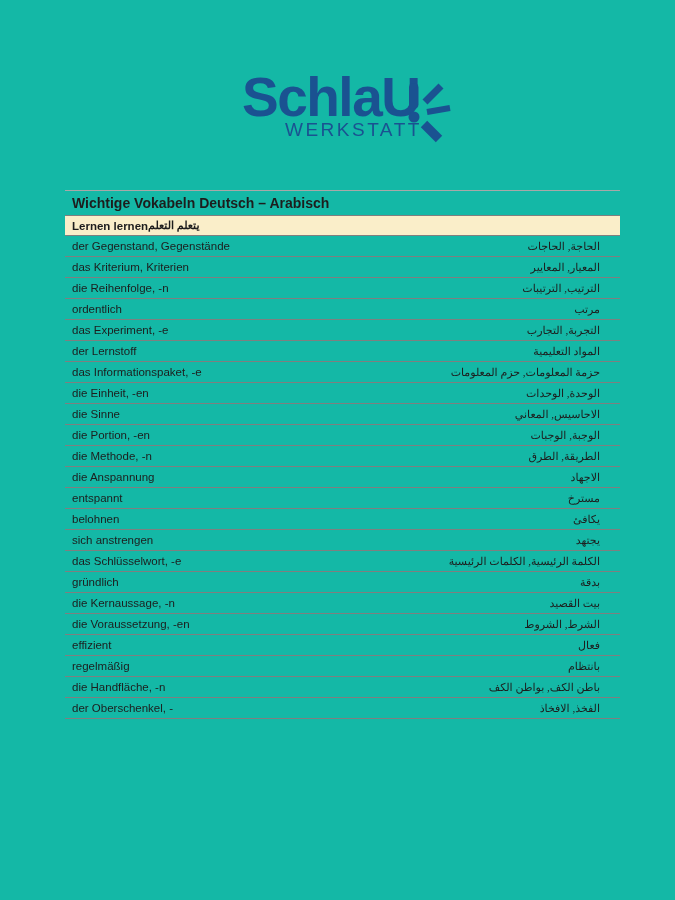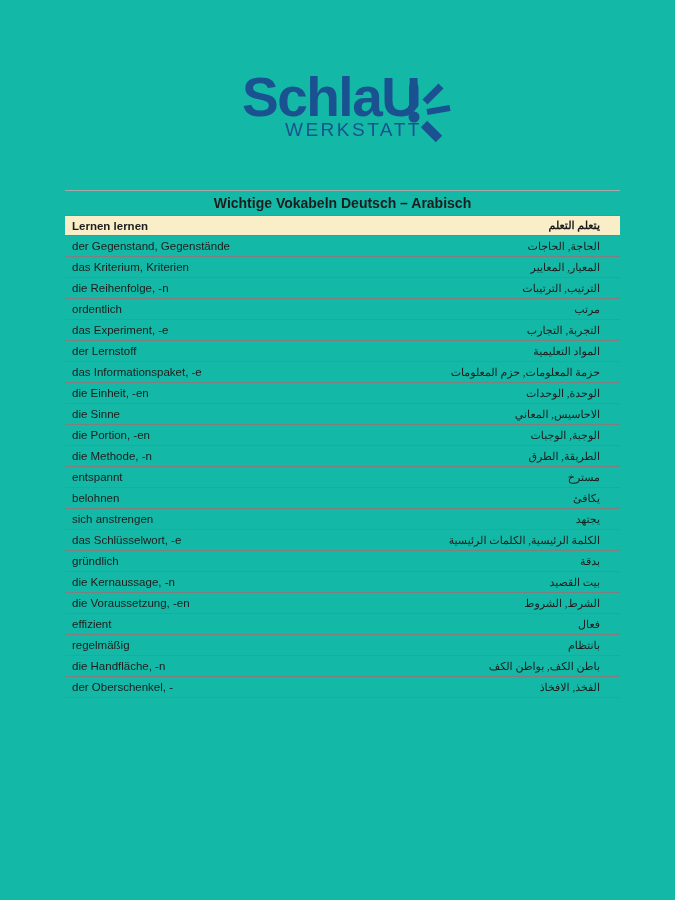--- a/index.html
+++ b/index.html
@@ -53,26 +53,24 @@
     left: 65px;
     top: 190px;
     width: 555px;
   }
   .doc-title {
     border-top: 1px solid #a8a8a8;
     padding: 4px 7px 4px 7px;
     font-size: 14px;
     font-weight: bold;
     color: #1d1d1d;
-    text-align: center;
   }
   .thead-row {
     display: flex;
     align-items: center;
-    justify-content: space-between;
     height: 21px;
     background: #faeec9;
     border-top: 1px solid #7f7f7f;
     border-bottom: 1px solid #7f7f7f;
     font-weight: bold;
   }
   .trow {
     display: flex;
     align-items: center;
     justify-content: space-between;
@@ -176,20 +174,24 @@
   <div class="trow">
     <span class="cell-de">die Portion, -en</span>
     <span class="cell-ar">الوجبة, الوجبات</span>
   </div>
 
   <div class="trow">
     <span class="cell-de">die Methode, -n</span>
     <span class="cell-ar">الطريقة, الطرق</span>
   </div>
 
+  <div class="trow">
+    <span class="cell-de">die Anspannung</span>
+    <span class="cell-ar">الاجهاد</span>
+  </div>
 
   <div class="trow">
     <span class="cell-de">entspannt</span>
     <span class="cell-ar">مسترخ</span>
   </div>
 
   <div class="trow">
     <span class="cell-de">belohnen</span>
     <span class="cell-ar">يكافئ</span>
   </div>

